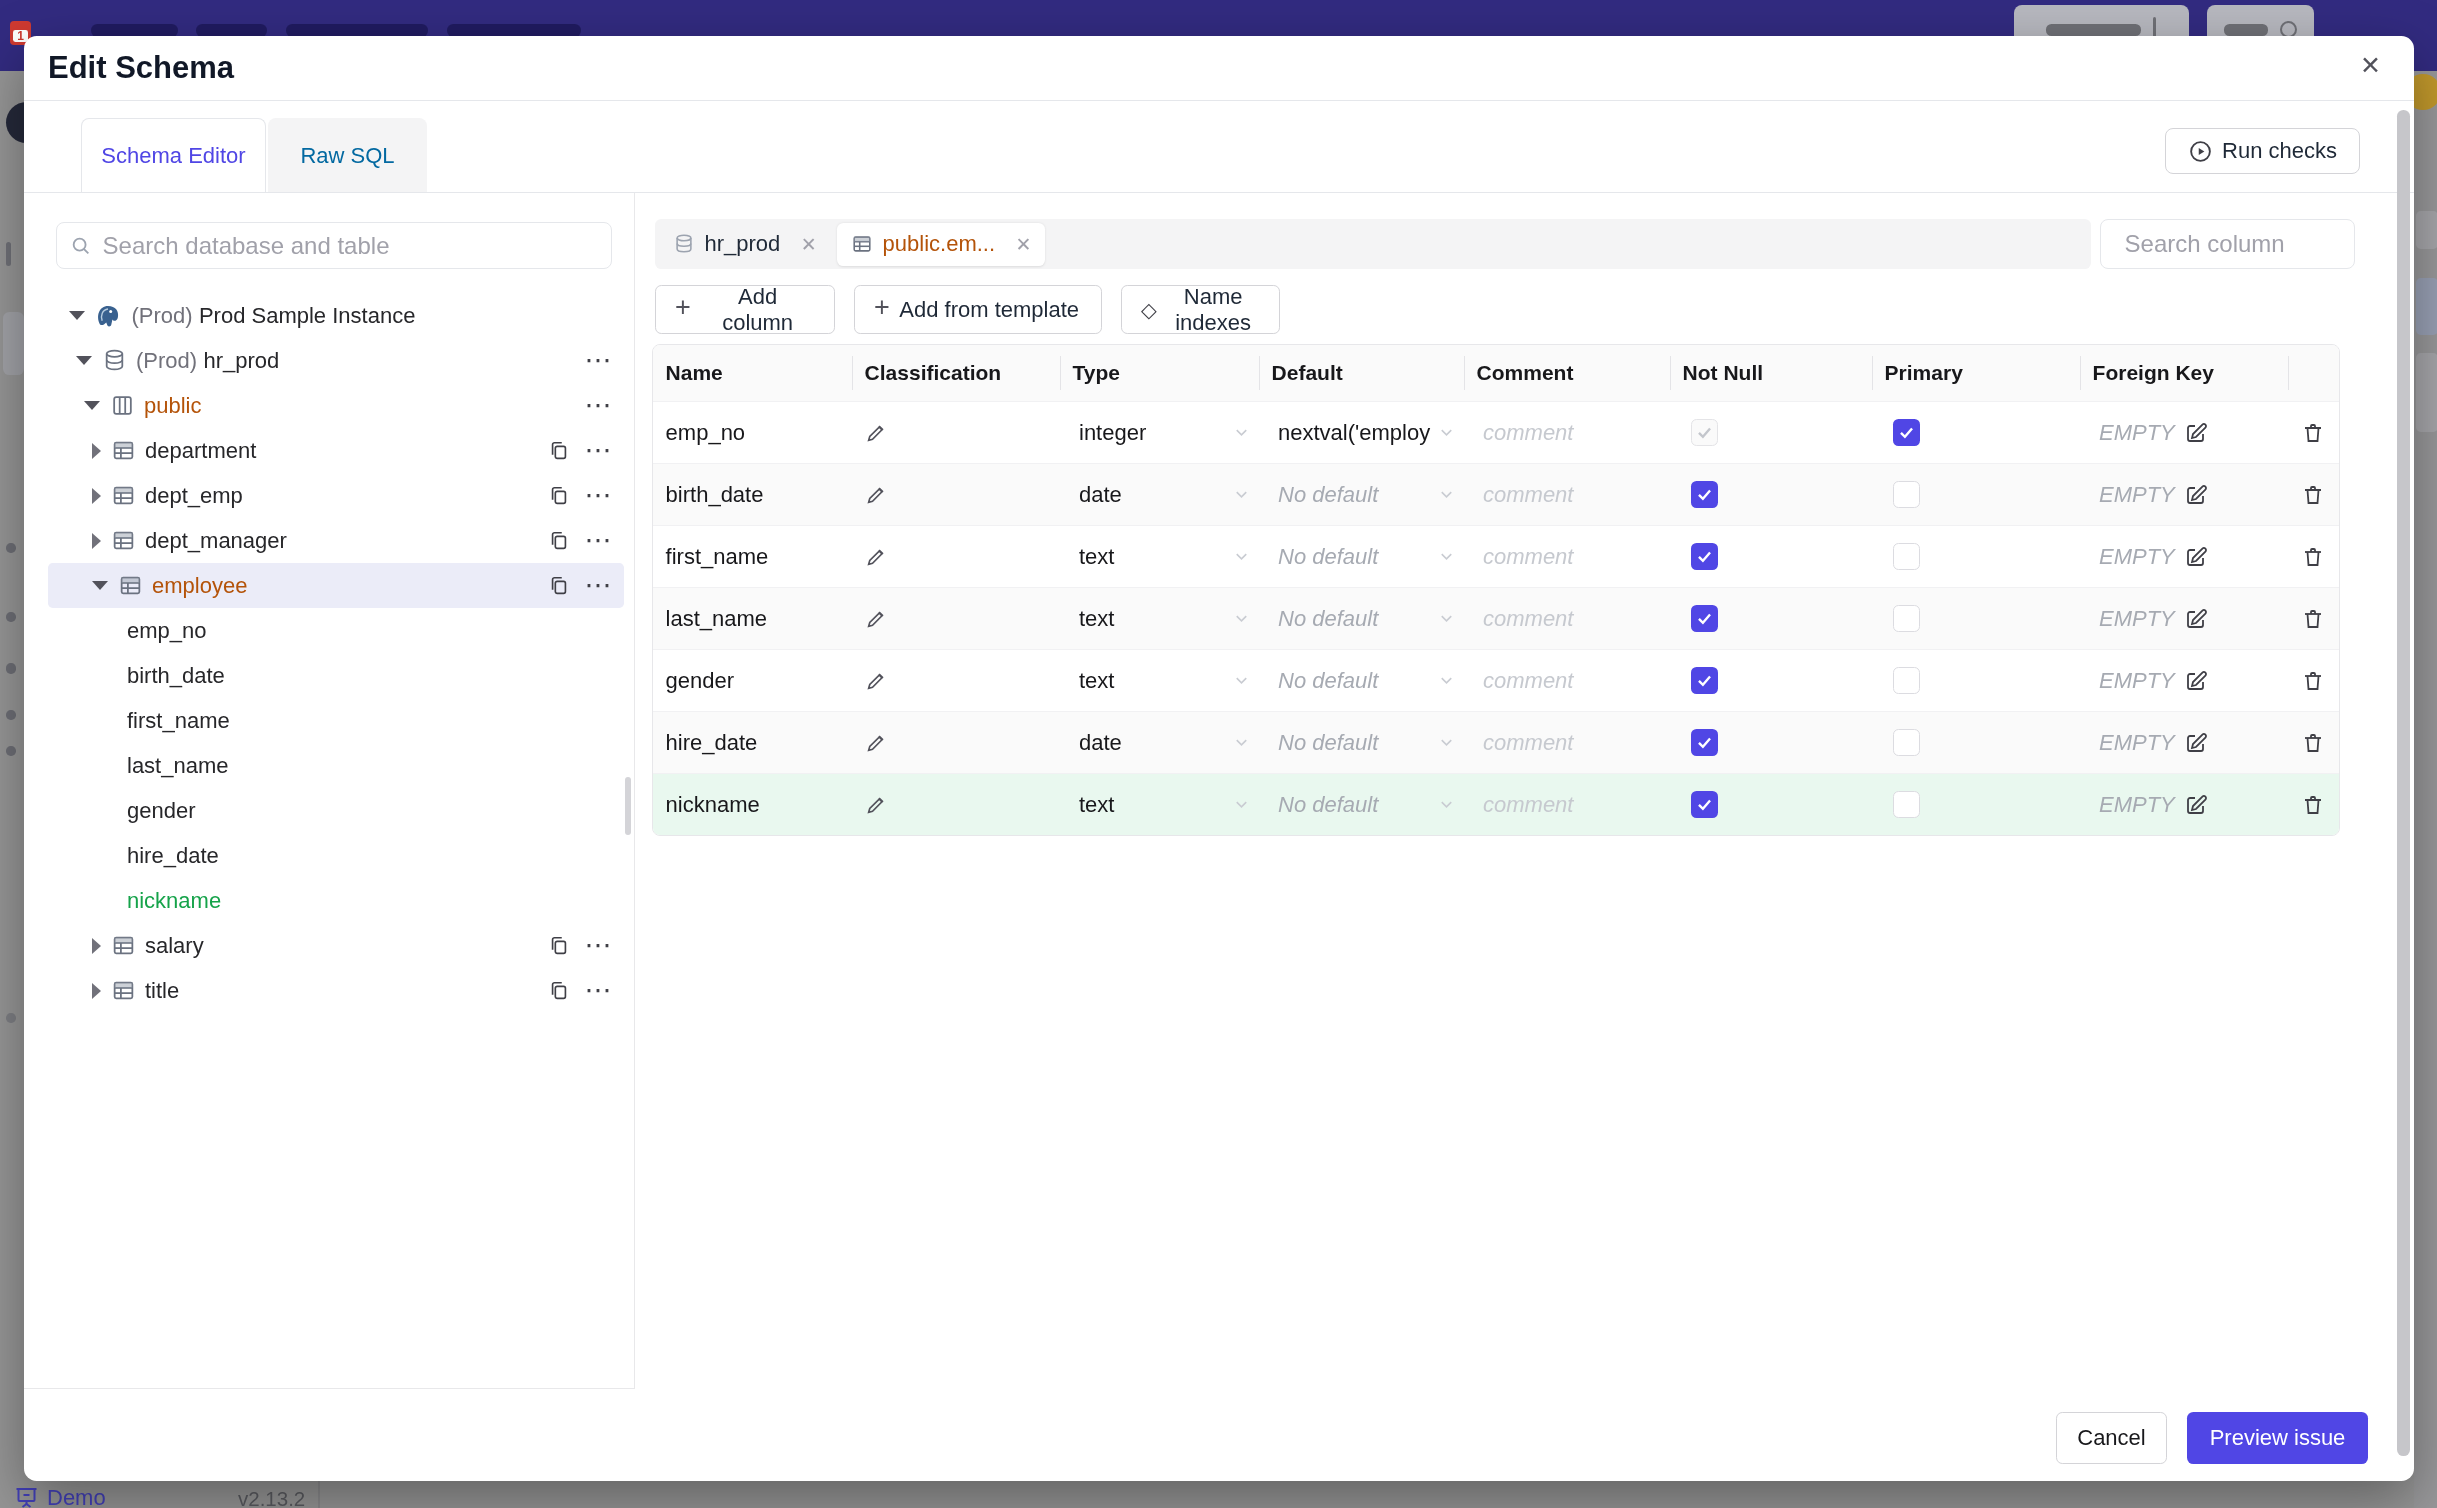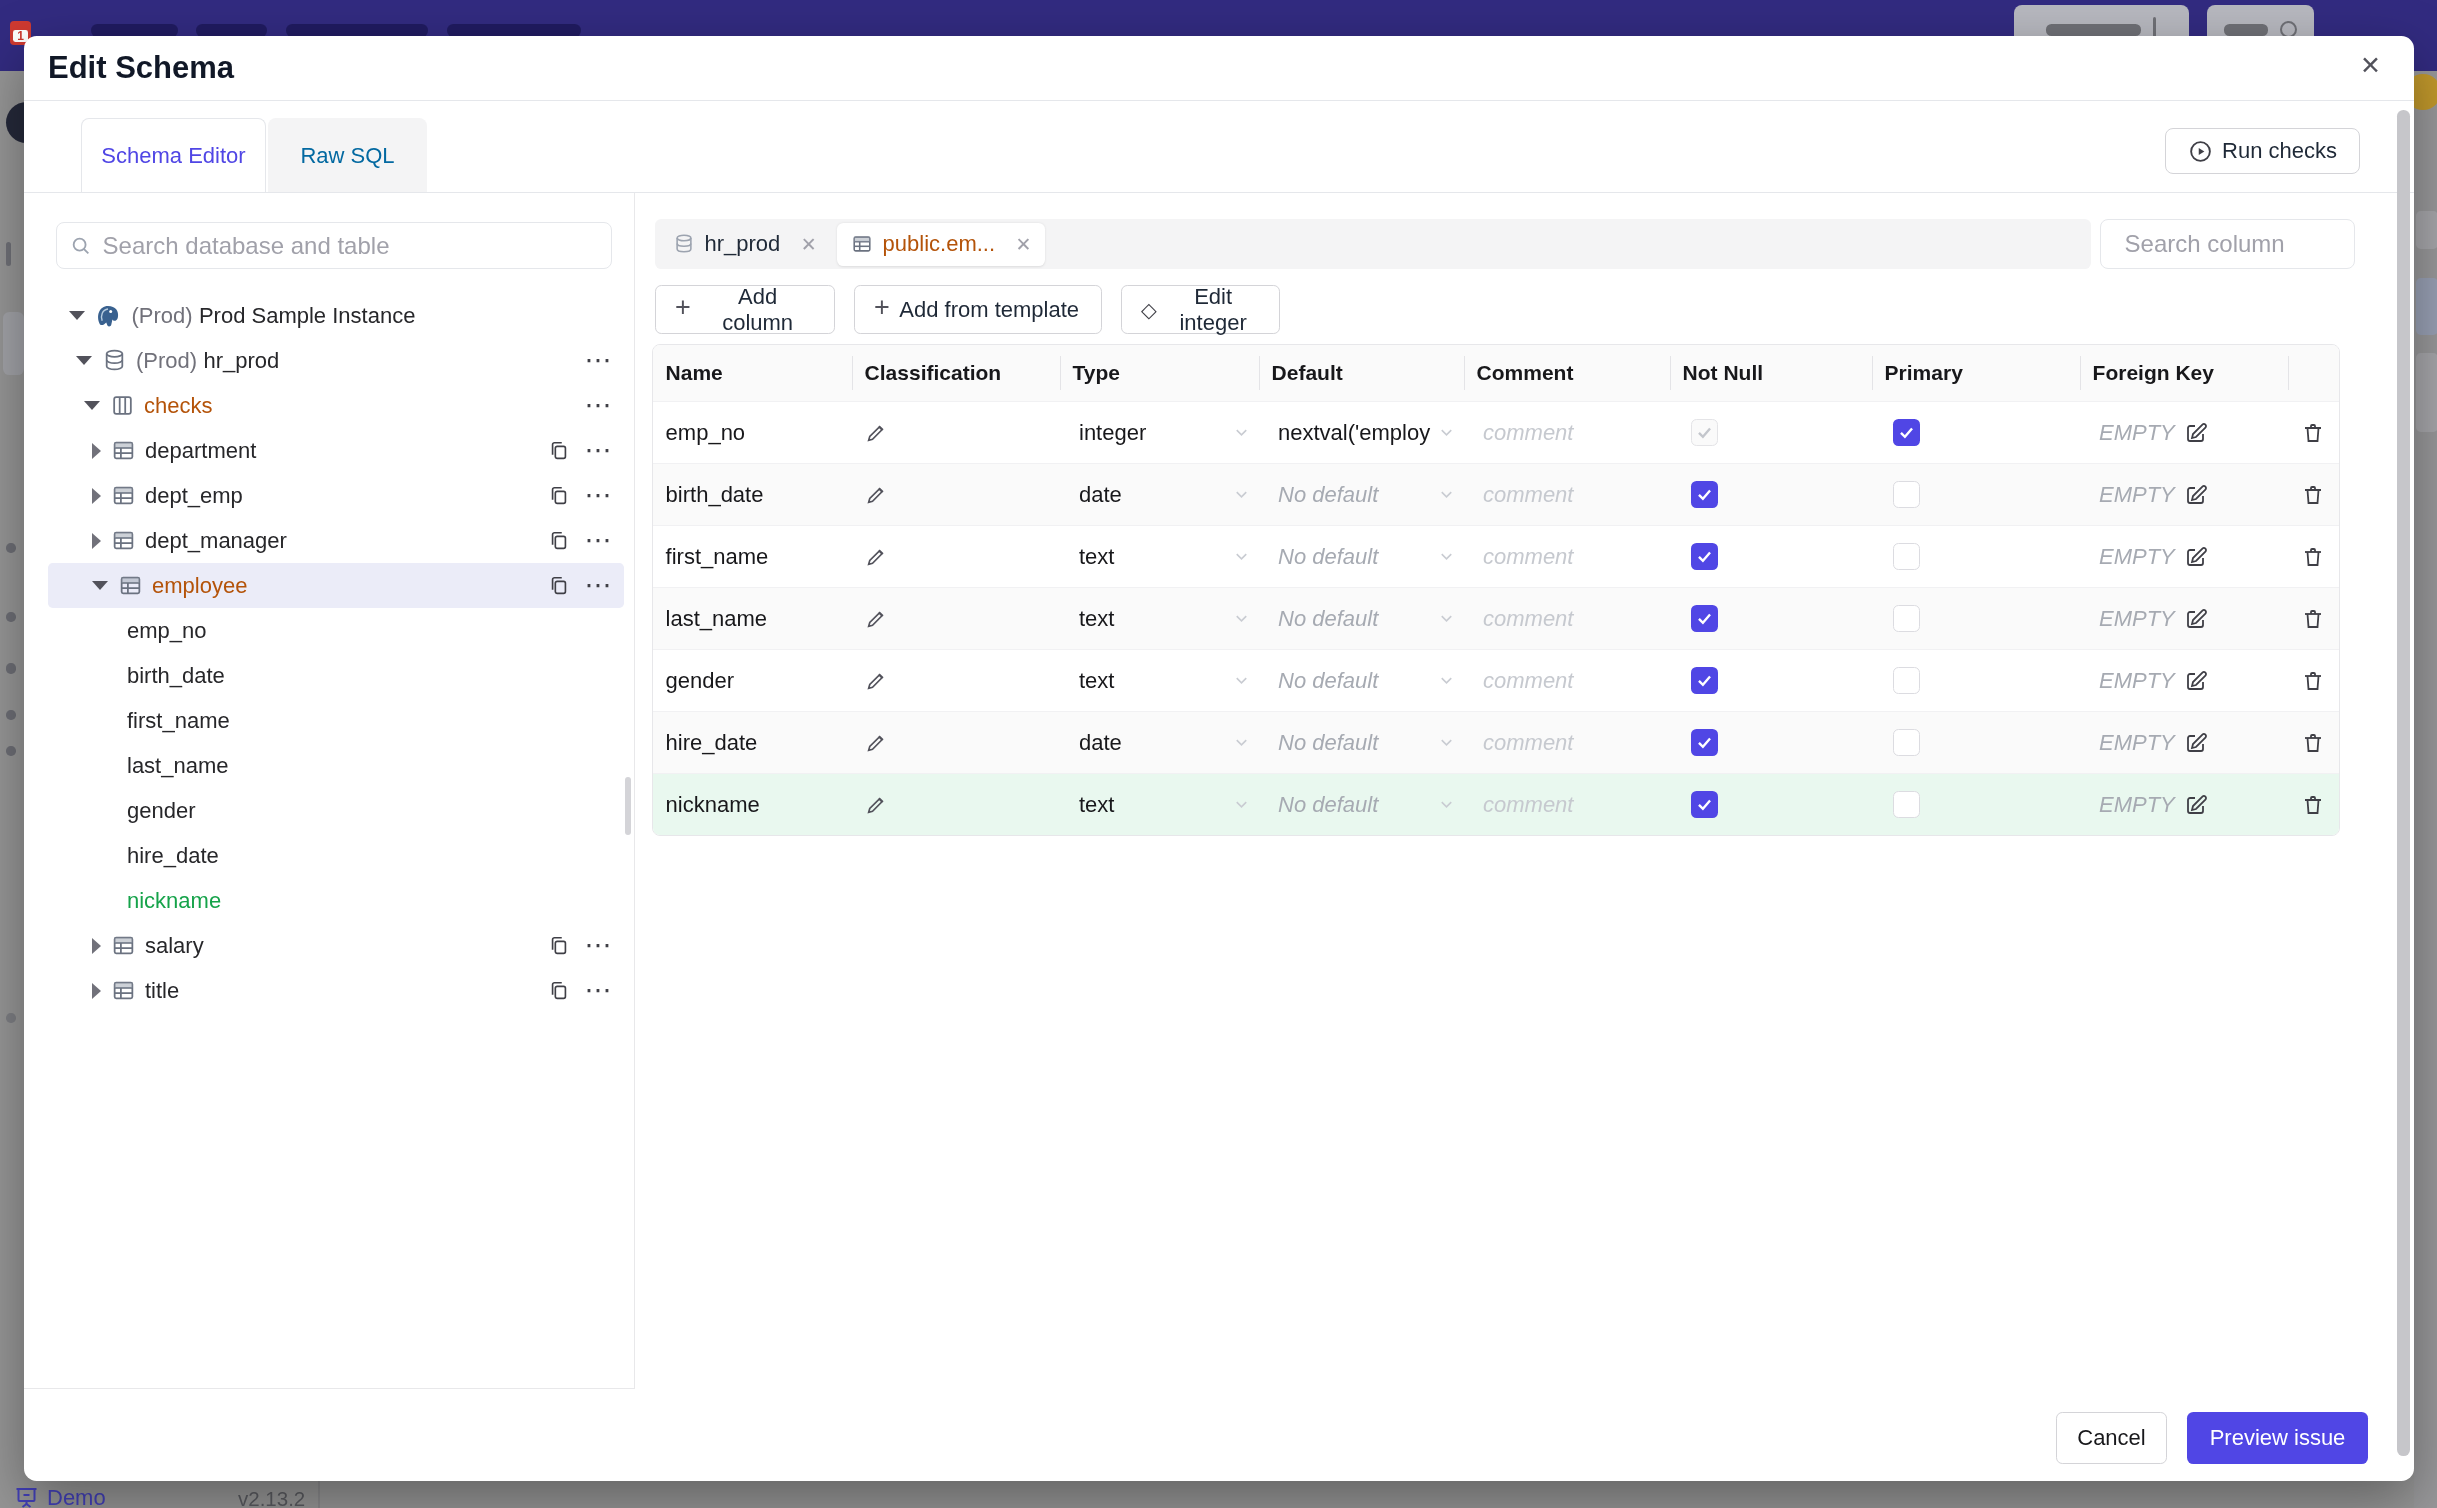--- a/index.html
+++ b/index.html
@@ -216,21 +216,21 @@
           </span>
       </div>
 
       <div class="trow pad3 amber">
         <span class="chev down"></span>
         <svg class="ticon" width="25" height="25" viewBox="0 0 24 24" fill="none" stroke="#6b7280" stroke-width="1.7">
           <rect x="4" y="4" width="16" height="16" rx="2"></rect>
             <path d="M9.3 4v16"></path>
             <path d="M14.6 4v16"></path>
         </svg>
-        <span class="lbl">checks</span>
+        <span class="lbl">public</span>
         <span class="row-actions">
             <span class="dots-glyph">⋯</span>
           </span>
       </div>
 
       <div class="trow pad4">
         <span class="chev right"></span>
         <svg class="ticon" width="25" height="25" viewBox="0 0 24 24" fill="none" stroke="#6b7280" stroke-width="1.7">
           <rect x="3.5" y="4.5" width="17" height="15" rx="1.5"></rect>
             <path d="M3.5 9.5h17"></path>
@@ -404,21 +404,21 @@
     <button class="toolbar-btn" style="left:631px;width:180px;">
       <span class="plus-glyph">+</span>
       <span>Add column</span>
     </button>
     <button class="toolbar-btn" style="left:830px;width:248px;">
       <span class="plus-glyph">+</span>
       <span>Add from template</span>
     </button>
     <button class="toolbar-btn" style="left:1097px;width:159px;">
       <span class="diamond-glyph">◇</span>
-      <span>Edit integer</span>
+      <span>Name indexes</span>
     </button>
 
     <div class="schema-table">
       <div class="tg thead">
         <div class="th">Name</div>
         <div class="th">Classification</div>
         <div class="th">Type</div>
         <div class="th">Default</div>
         <div class="th">Comment</div>
         <div class="th">Not Null</div>

